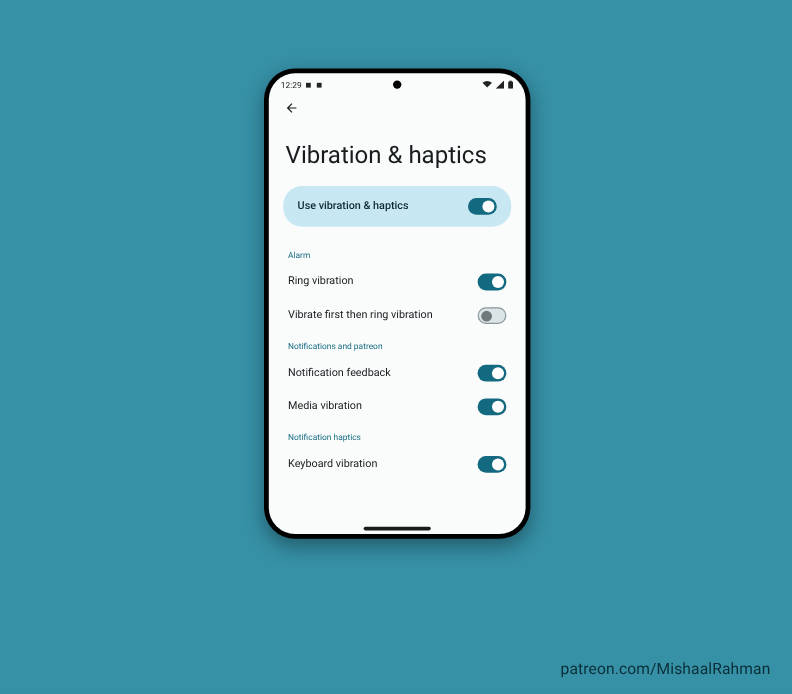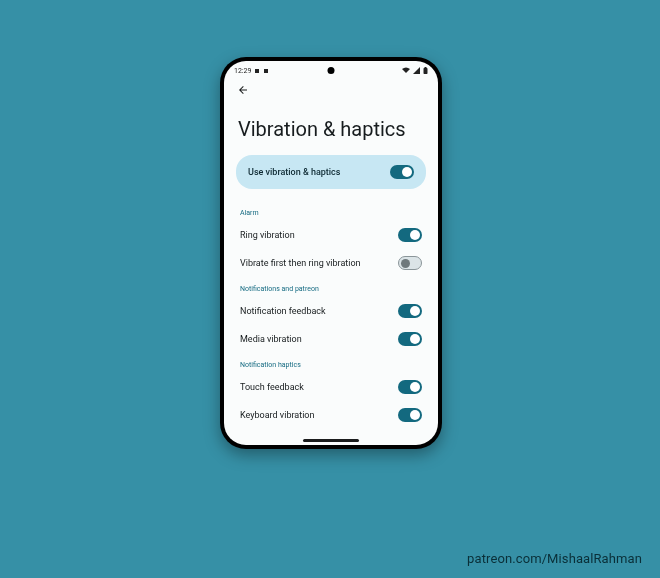--- a/index.html
+++ b/index.html
@@ -239,26 +239,20 @@
       <div class="row">
         <span class="label">Media vibration</span>
         <span class="toggle on">
             <span class="thumb"></span>
           </span>
       </div>
 
       <div class="section-header">Notification haptics</div>
 
       <div class="row">
-        <span class="label">Touch feedback</span>
-        <span class="toggle on">
-            <span class="thumb"></span>
-          </span>
-      </div>
-      <div class="row">
         <span class="label">Keyboard vibration</span>
         <span class="toggle on">
             <span class="thumb"></span>
           </span>
       </div>
 
     </div>
 
     <div class="gesture-bar"></div>
   </div>

